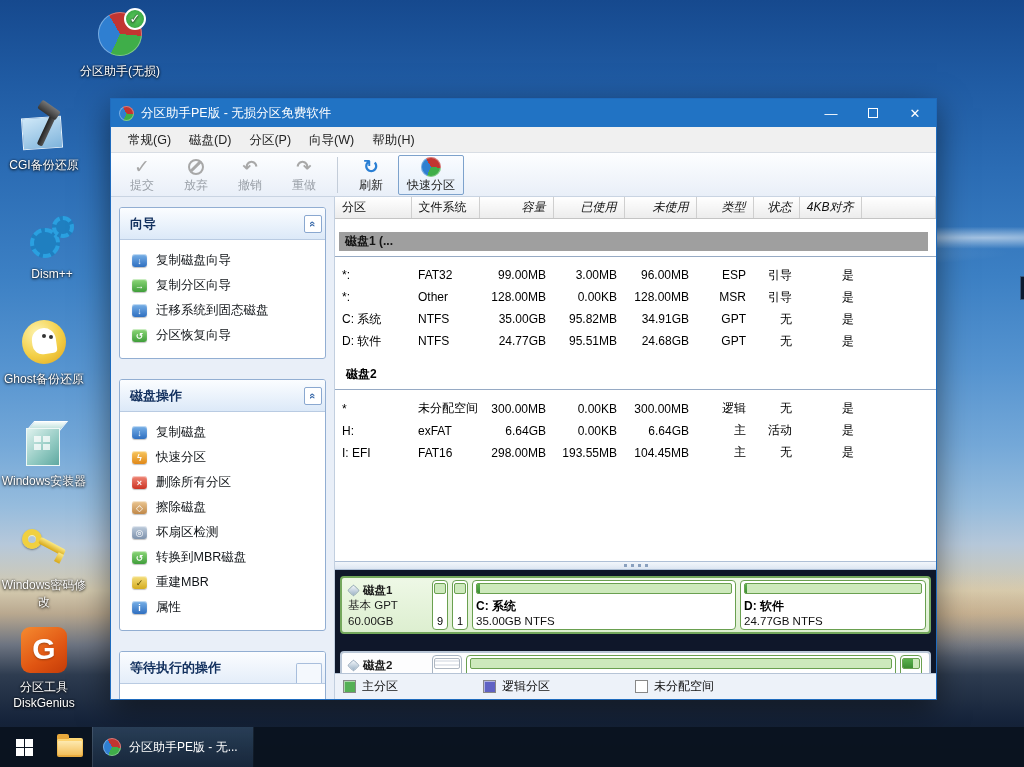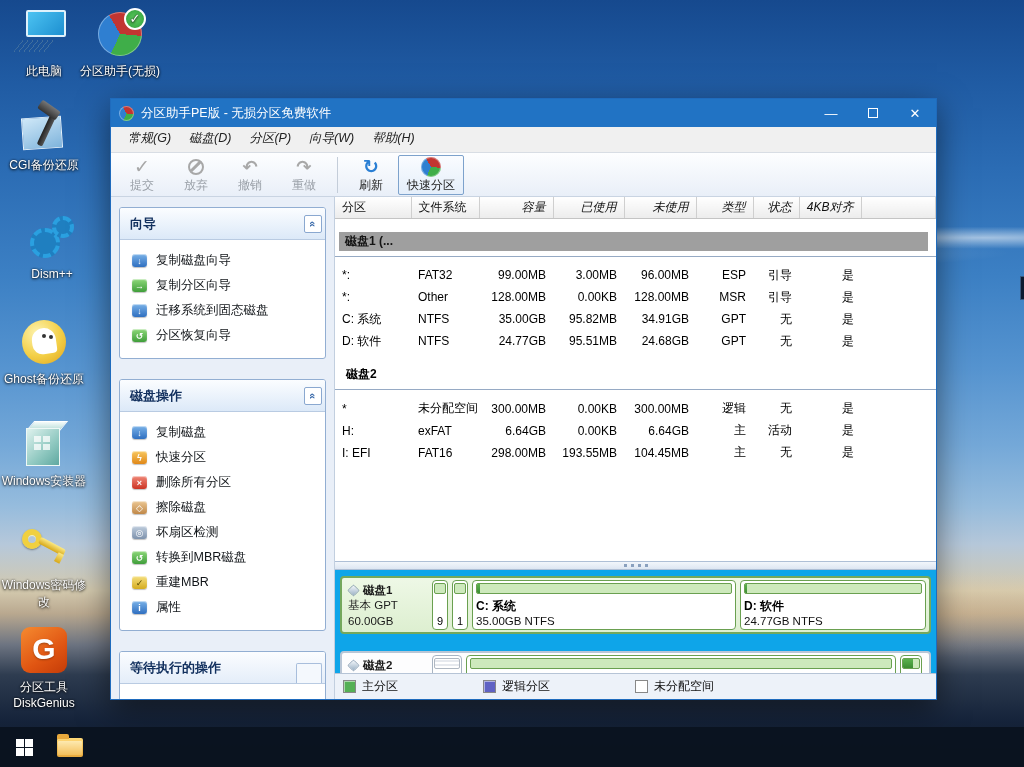--- a/index.html
+++ b/index.html
@@ -80,21 +80,21 @@
     border:1px solid #1f6bbd; background:#eef3fa; box-shadow:0 10px 30px rgba(0,0,0,.5);
     display:flex; flex-direction:column; font-size:12px; }
   .titlebar { height:28px; background:#2173c4; color:#fff; display:flex; align-items:center;
     padding-left:8px; flex:0 0 auto; }
   .titlebar .pie.small { width:15px; height:15px; margin-right:7px; }
   .titlebar .ttext { font-size:12.5px; flex:1; }
   .wbtns { display:flex; height:100%; }
   .wbtn { width:42px; display:flex; align-items:center; justify-content:center; color:#fff; font-size:13px; }
   .wbtn .maxbox { width:10px; height:10px; border:1.4px solid #fff; }
   .menubar { height:26px; background:#f0f0f0; border-bottom:1px solid #d8dde4;
-    display:flex; align-items:flex-start; padding-left:8px; flex:0 0 auto;font-style:italic; }
+    display:flex; align-items:flex-end; padding-left:8px; flex:0 0 auto; }
   .menuitem { padding:3px 9px; color:#222; font-size:12.5px; }
   .toolbar { height:44px; background:linear-gradient(#fdfeff,#e9eff8); border-bottom:1px solid #c9d4e2;
     display:flex; align-items:flex-start; padding:2px 4px; flex:0 0 auto; }
   .tbtn { width:54px; height:40px; display:flex; flex-direction:column; align-items:center;
     justify-content:center; gap:0px; font-size:12px; color:#222; }
   .tbtn.disabled { color:#9aa0a8; }
   .tbtn .ticon { height:20px; display:flex; align-items:center; justify-content:center; }
   .ticon.check { color:#a8a8a8; font-size:19px; font-weight:bold; }
   .ticon.undo,.ticon.redo { color:#a8a8a8; font-size:18px; font-weight:bold; }
   .ticon.refresh { color:#2a7fd4; font-size:19px; font-weight:bold; }
@@ -146,21 +146,21 @@
   .gbar { background:#9f9f9f; height:19px; line-height:19px; font-weight:bold; color:#141414;
     padding-left:6px; margin:0 5px 3px 1px; }
   .gbar2 { height:19px; line-height:19px; font-weight:bold; color:#000; padding-left:8px; margin-bottom:3px; }
   .ptable tr.spacer td { height:8px; padding:0; border:none; }
 
   .splitter { height:9px; background:linear-gradient(#f2f6fb,#dde6f2); border-top:1px solid #aebfd6;
     border-bottom:1px solid #aebfd6; display:flex; align-items:center; justify-content:center; flex:0 0 auto; }
   .splitter .dots { display:flex; gap:4px; }
   .splitter .dots i { width:3px; height:3px; background:#8aa0be; display:block; }
 
-  .diskmaps { flex:1; background:#0ea5e9; padding:6px 5px 0 5px; overflow:hidden; }
+  .diskmaps { flex:1; background:#0f172a; padding:6px 5px 0 5px; overflow:hidden; }
   .diskrow { height:58px; border-radius:4px; display:flex; align-items:stretch; padding:2px; gap:4px; margin-bottom:17px; }
   .diskrow.sel { border:2px solid #74a85c; background:linear-gradient(#eef8e6,#ddefd0); }
   .diskrow.unsel { border:2px solid #b9c6d6; background:#fdfdfe; }
   .disklabel { width:84px; flex:0 0 auto; padding:3px 4px; font-size:11.5px; color:#1a1a1a; line-height:1.35; }
   .disklabel .dname { font-weight:bold; display:flex; align-items:center; gap:4px; }
   .diamond { width:11px; height:11px; background:linear-gradient(135deg,#f4f8fc,#9ab0c4);
     border:1px solid #7890a8; transform:rotate(45deg) scale(.8); border-radius:2px; }
   .part { border:1px solid #6aa050; border-radius:4px; background:#fff; padding:2px 3px;
     display:flex; flex-direction:column; overflow:hidden; flex:0 0 auto; }
   .part.unalloc { border:1px solid #a8b4c2; }
@@ -217,29 +217,20 @@
   .wmurl { color:#f0a418; font-size:11px; font-family:"Liberation Mono","DejaVu Sans Mono",monospace; }
 
   .edgenotch { position:absolute; right:0; top:276px; width:4px; height:24px; background:#0c1a30;
     border:1px solid #3a5a80; border-right:none; z-index:4; }
 </style>
 </head>
 <body>
 
 <div class="desktop">
 
-  <div class="dicon" style="left:0px; top:8px;">
-    <div class="glyph">
-      <div class="pcicon">
-          <div class="screen"></div>
-          <div class="kb"></div>
-        </div>
-    </div>
-    <div>此电脑</div>
-  </div>
   <div class="dicon" style="left:76px; top:8px;">
     <div class="glyph">
       <div class="pie big">
           <div class="check">✓</div>
         </div>
     </div>
     <div>分区助手(无损)</div>
   </div>
   <div class="dicon" style="left:0px; top:102px;">
     <div class="glyph">
@@ -646,17 +637,21 @@
     </div>
   </div>
 
   <div class="taskbar">
     <div class="startbtn">
       <div class="winflag"></div>
     </div>
     <div class="tbicon">
       <div class="folder"></div>
     </div>
+    <div class="taskitem">
+      <span class="pie small2"></span>
+      <span class="tlabel">分区助手PE版 - 无...</span>
+    </div>
   </div>
 
 
   <div class="edgenotch"></div>
 </div>
 
 </body></html>

